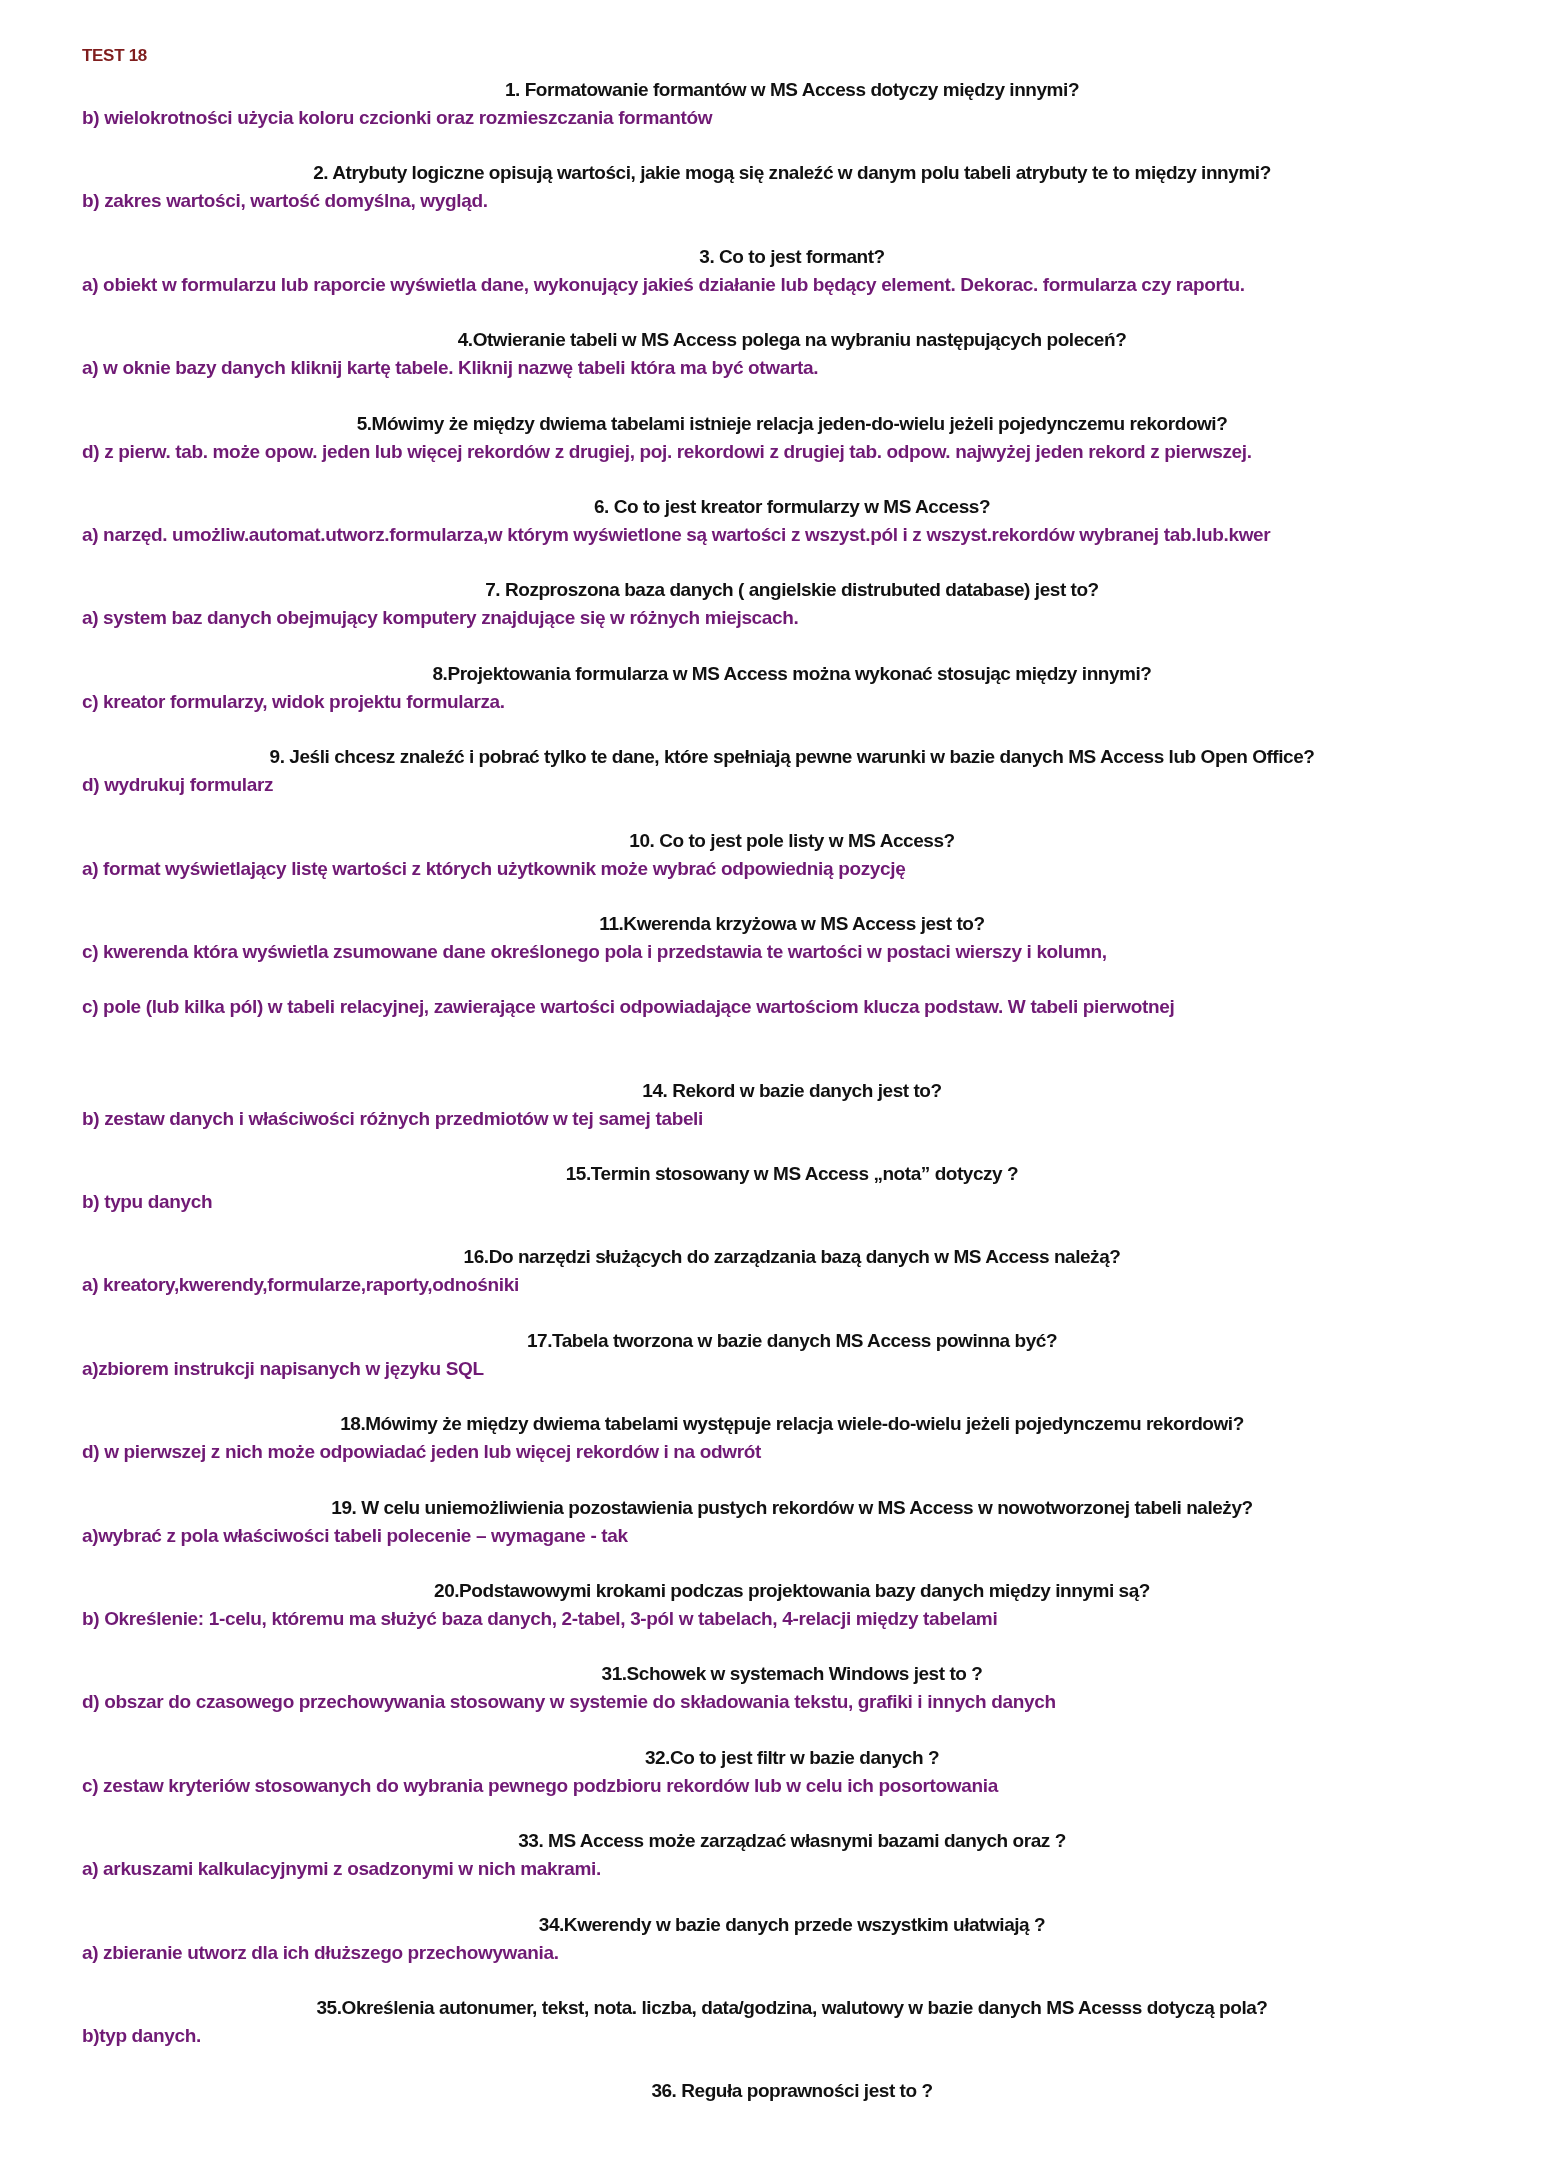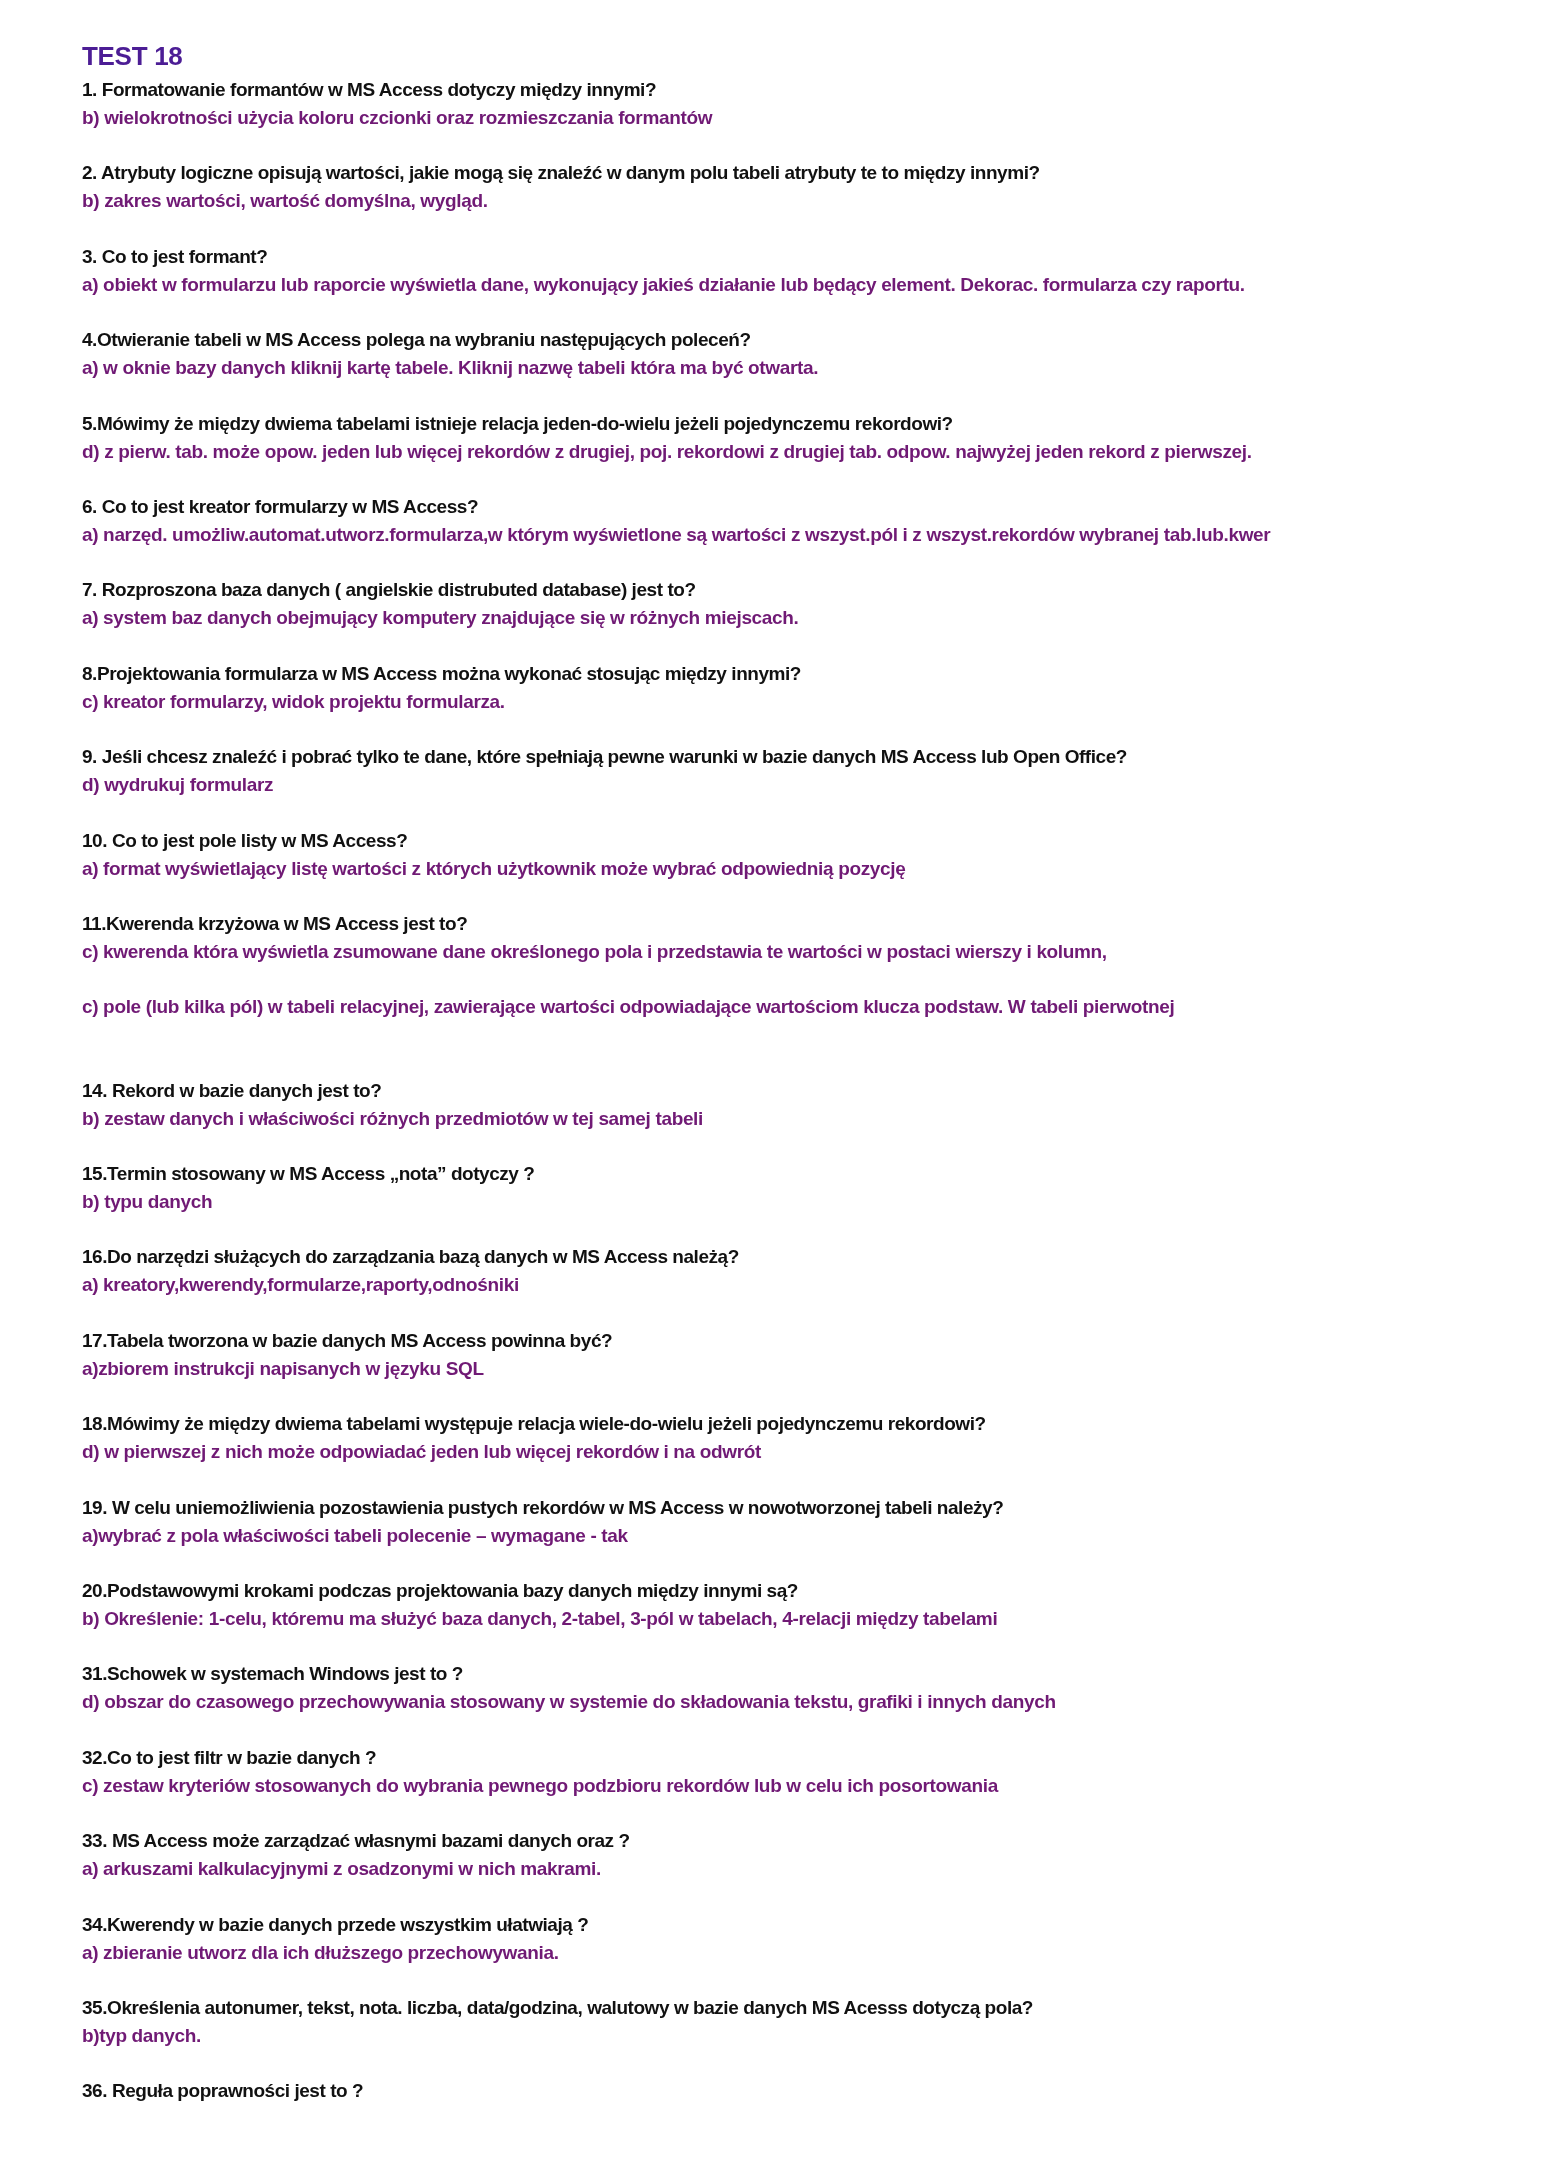--- a/index.html
+++ b/index.html
@@ -18,44 +18,45 @@
     .page {
       position: absolute;
       left: 82px;
       top: 0;
       width: 1420px;
     }
     .title {
       position: absolute;
       left: 0;
       top: 42px;
-      font-size: 26px;
+      font-size: 17px;
       line-height: 28px;
       font-weight: bold;
-      color: #4c1d95;
+      color: #7f1d1d;
       letter-spacing: -0.3px;
       white-space: nowrap;
     }
     .qa-list {
       position: absolute;
       left: 0;
       top: 76px;
       width: 1420px;
     }
     .qa-block {
       height: 83.4px;
       box-sizing: border-box;
     }
     .question {
       font-size: 19px;
       line-height: 28px;
       font-weight: bold;
       white-space: nowrap;
       letter-spacing: -0.45px;
       color: #111111;
+      text-align: center;
     }
     .answer {
       font-size: 19px;
       line-height: 28px;
       font-weight: bold;
       white-space: nowrap;
       letter-spacing: -0.35px;
       color: #701a75;
     }
   </style>

